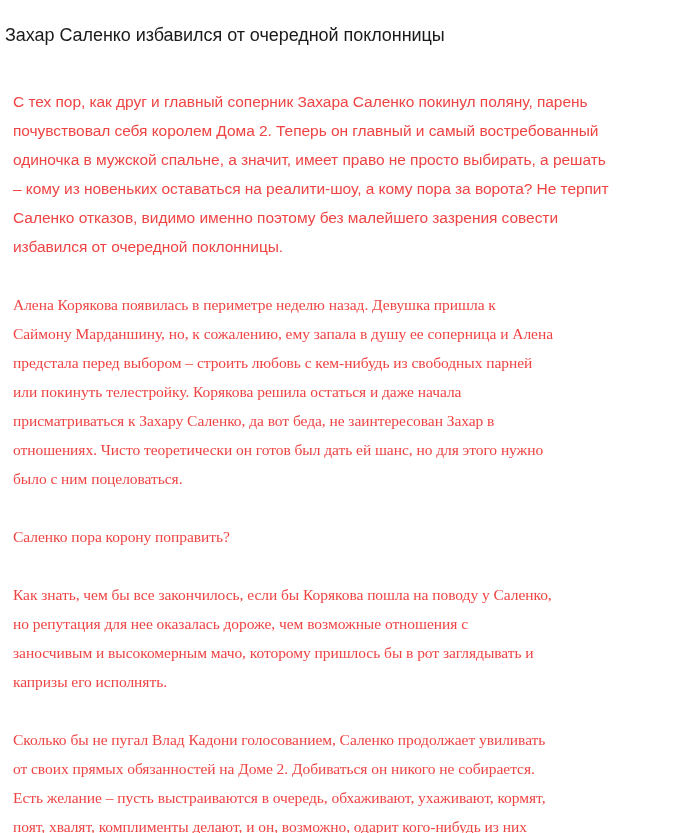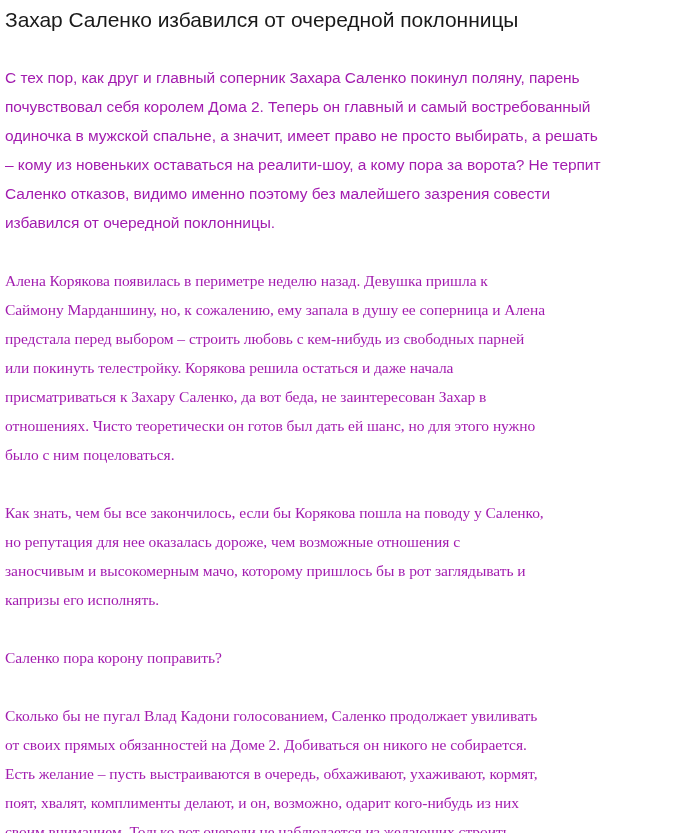--- a/index.html
+++ b/index.html
@@ -17,37 +17,37 @@
     -webkit-font-smoothing: antialiased;
   }
   .page {
     box-sizing: border-box;
     width: 699px;
     height: 833px;
     padding: 5px 8px 0 5px;
     background: #ffffff;
   }
   .article-title {
-    font-size: 21px;
+    font-size: 18px;
     line-height: 29px;
     font-weight: 400;
-    margin: 0 0 0 0;
+    margin: 16px 0 0 0;
     color: #1a1a1a;
     letter-spacing: -0.05px;
     white-space: nowrap;
   }
   .spacer {
     height: 29px;
   }
   .para {
     font-size: 15.5px;
     line-height: 29px;
     font-weight: 400;
-    margin: 0;
-    color: #a21caf;
+    margin: 8px;
+    color: #ef4444;
     letter-spacing: -0.05px;
     text-align: left;
     white-space: pre-line;
     word-spacing: 0px;
   }
   .para + .para {
     margin-top: 29px;
     font-family: Liberation Serif, serif;
   }
 </style>
@@ -68,26 +68,26 @@
 избавился от очередной поклонницы.</div>
 
   <div class="para">Алена Корякова появилась в периметре неделю назад. Девушка пришла к
 Саймону Марданшину, но, к сожалению, ему запала в душу ее соперница и Алена
 предстала перед выбором – строить любовь с кем-нибудь из свободных парней
 или покинуть телестройку. Корякова решила остаться и даже начала
 присматриваться к Захару Саленко, да вот беда, не заинтересован Захар в
 отношениях. Чисто теоретически он готов был дать ей шанс, но для этого нужно
 было с ним поцеловаться.</div>
 
+  <div class="para">Саленко пора корону поправить?</div>
+
   <div class="para">Как знать, чем бы все закончилось, если бы Корякова пошла на поводу у Саленко,
 но репутация для нее оказалась дороже, чем возможные отношения с
 заносчивым и высокомерным мачо, которому пришлось бы в рот заглядывать и
 капризы его исполнять.</div>
-
-  <div class="para">Саленко пора корону поправить?</div>
 
   <div class="para">Сколько бы не пугал Влад Кадони голосованием, Саленко продолжает увиливать
 от своих прямых обязанностей на Доме 2. Добиваться он никого не собирается.
 Есть желание – пусть выстраиваются в очередь, обхаживают, ухаживают, кормят,
 поят, хвалят, комплименты делают, и он, возможно, одарит кого-нибудь из них
 своим вниманием. Только вот очереди не наблюдается из желающих строить
 любовь с тем, кому пора корону поправить, желательно лопатой. Так может пора
 от угроз перейти к действиям? Не надоело оргам кормить «трутня», слишком
 дорого оценившего себя?
 /Шпилька/</div>

